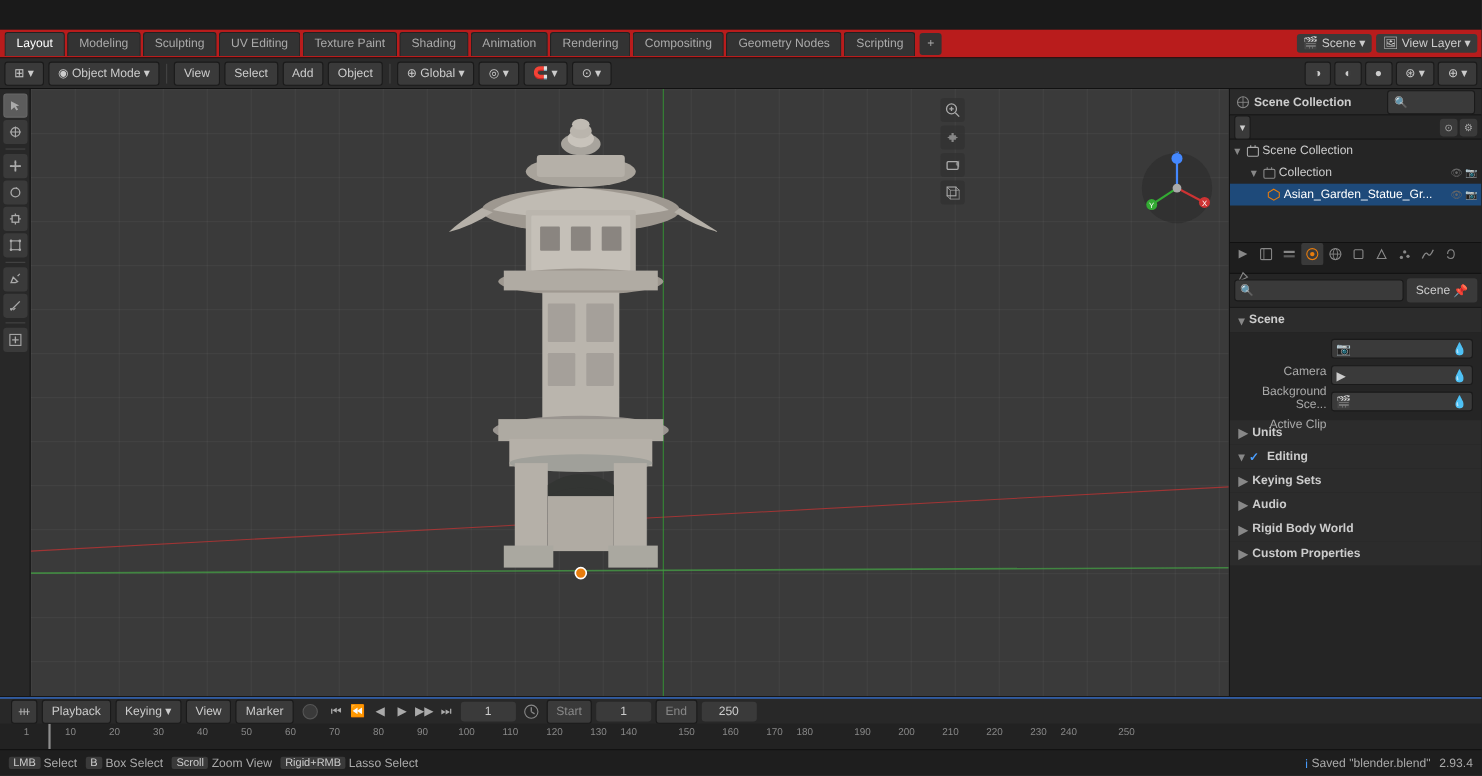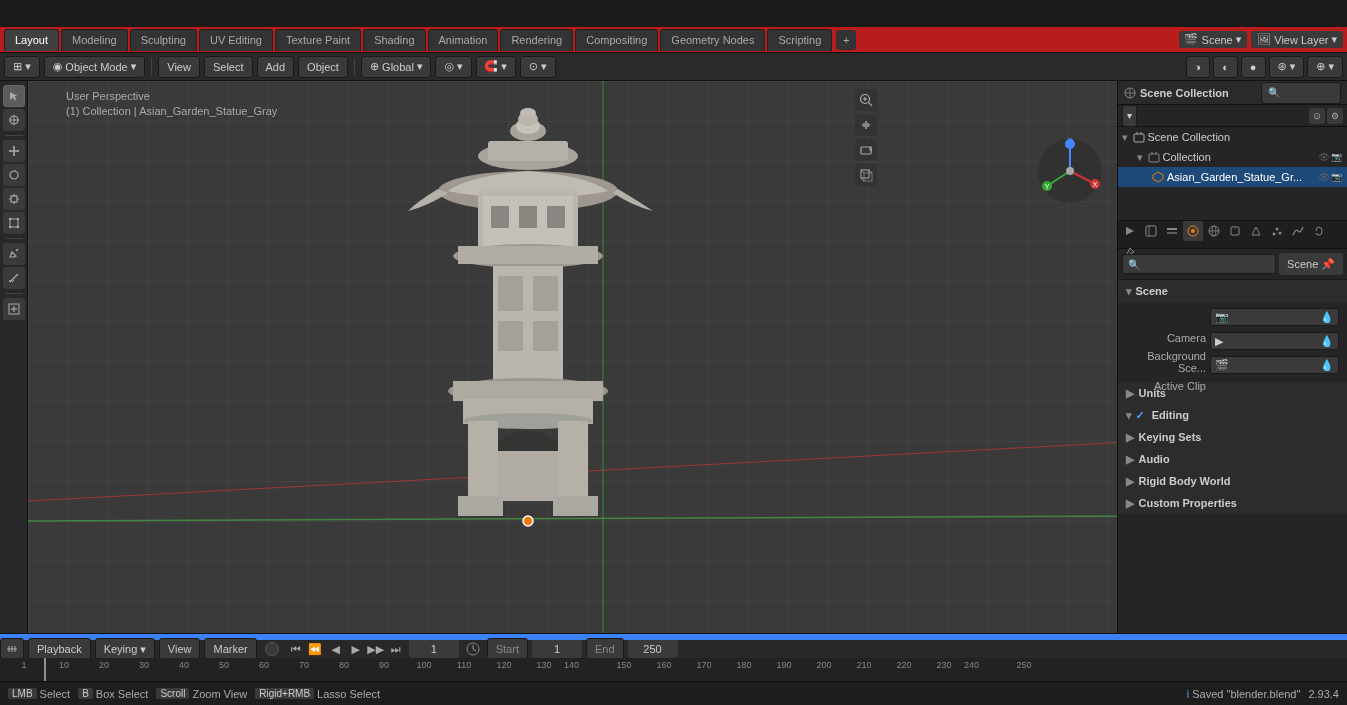--- a/index.html
+++ b/index.html
@@ -283,24 +283,24 @@
       justify-content: center;
       cursor: pointer;
       color: #aaa;
       font-size: 11px;
     }
 
     
     .timeline-area {
       height: 24px;
       background: #282828;
-      border-top: 6px solid #3b82f6;
-      display: flex;
-      align-items: center;
-      padding: 0 0;
+      border-top: 1px solid #3b82f6;
+      display: flex;
+      align-items: center;
+      padding: 0 10px;
       gap: 4px;
     }
 
     
     .status-bar {
       height: 24px;
       background: #1e1e1e;
       display: flex;
       align-items: center;
       padding: 0 8px;
@@ -619,24 +619,20 @@
 
       <svg style="position:absolute;inset:0;width:100%;height:100%;pointer-events:none;">
 
         <line x1="0" y1="420" x2="1120" y2="360" stroke="#cc3333" stroke-width="1" opacity="0.7"></line>
 
         <line x1="575" y1="0" x2="575" y2="630" stroke="#33aa33" stroke-width="1" opacity="0.7"></line>
 
         <line x1="0" y1="440" x2="1120" y2="435" stroke="#449944" stroke-width="1.5" opacity="0.8"></line>
       </svg>
 
-      <div class="viewport-info">
-        <div>User Perspective</div>
-        <div>(1) Collection | Asian_Garden_Statue_Gray</div>
-      </div>
 
       <svg style="position:absolute;left:360px;top:20px;width:280px;height:580px;pointer-events:none;" viewBox="0 0 280 580">
 
         <ellipse cx="140" cy="30" rx="18" ry="10" fill="#b5b0a8" opacity="0.9"></ellipse>
         <ellipse cx="140" cy="25" rx="12" ry="8" fill="#c8c3bb"></ellipse>
         <ellipse cx="140" cy="18" rx="10" ry="7" fill="#bab5ad"></ellipse>
         <ellipse cx="140" cy="12" rx="8" ry="5" fill="#c0bbb3"></ellipse>
 
         <ellipse cx="140" cy="55" rx="50" ry="14" fill="#a8a39b"></ellipse>
         <rect x="100" y="40" width="80" height="20" rx="3" fill="#b5b0a8"></rect>
@@ -1024,21 +1020,21 @@
         <div style="width:40px;text-align:center;font-size:9px;color:#888;">80</div>
         <div style="width:40px;text-align:center;font-size:9px;color:#888;">90</div>
         <div style="width:40px;text-align:center;font-size:9px;color:#888;">100</div>
         <div style="width:40px;text-align:center;font-size:9px;color:#888;">110</div>
         <div style="width:40px;text-align:center;font-size:9px;color:#888;">120</div>
         <div style="width:40px;text-align:center;font-size:9px;color:#888;">130</div>
         <div style="width:40px;text-align:left;font-size:9px;color:#888;">140</div>
         <div style="width:40px;text-align:center;font-size:9px;color:#888;">150</div>
         <div style="width:40px;text-align:center;font-size:9px;color:#888;">160</div>
         <div style="width:40px;text-align:center;font-size:9px;color:#888;">170</div>
-        <div style="width:40px;text-align:center;font-size:9px;color:#888;">180</div>
+        <div style="width:40px;font-size:9px;color:#888;">180</div>
         <div style="width:40px;text-align:center;font-size:9px;color:#888;">190</div>
         <div style="width:40px;text-align:center;font-size:9px;color:#888;">200</div>
         <div style="width:40px;text-align:center;font-size:9px;color:#888;">210</div>
         <div style="width:40px;text-align:center;font-size:9px;color:#888;">220</div>
         <div style="width:40px;text-align:center;font-size:9px;color:#888;">230</div>
         <div style="width:40px;text-align:left;font-size:9px;color:#888;">240</div>
         <div style="width:40px;text-align:center;font-size:9px;color:#888;">250</div>
       </div>
 
       <div style="position:absolute;left:44px;top:0;width:2px;height:100%;background:#aaa;opacity:0.8;"></div>

